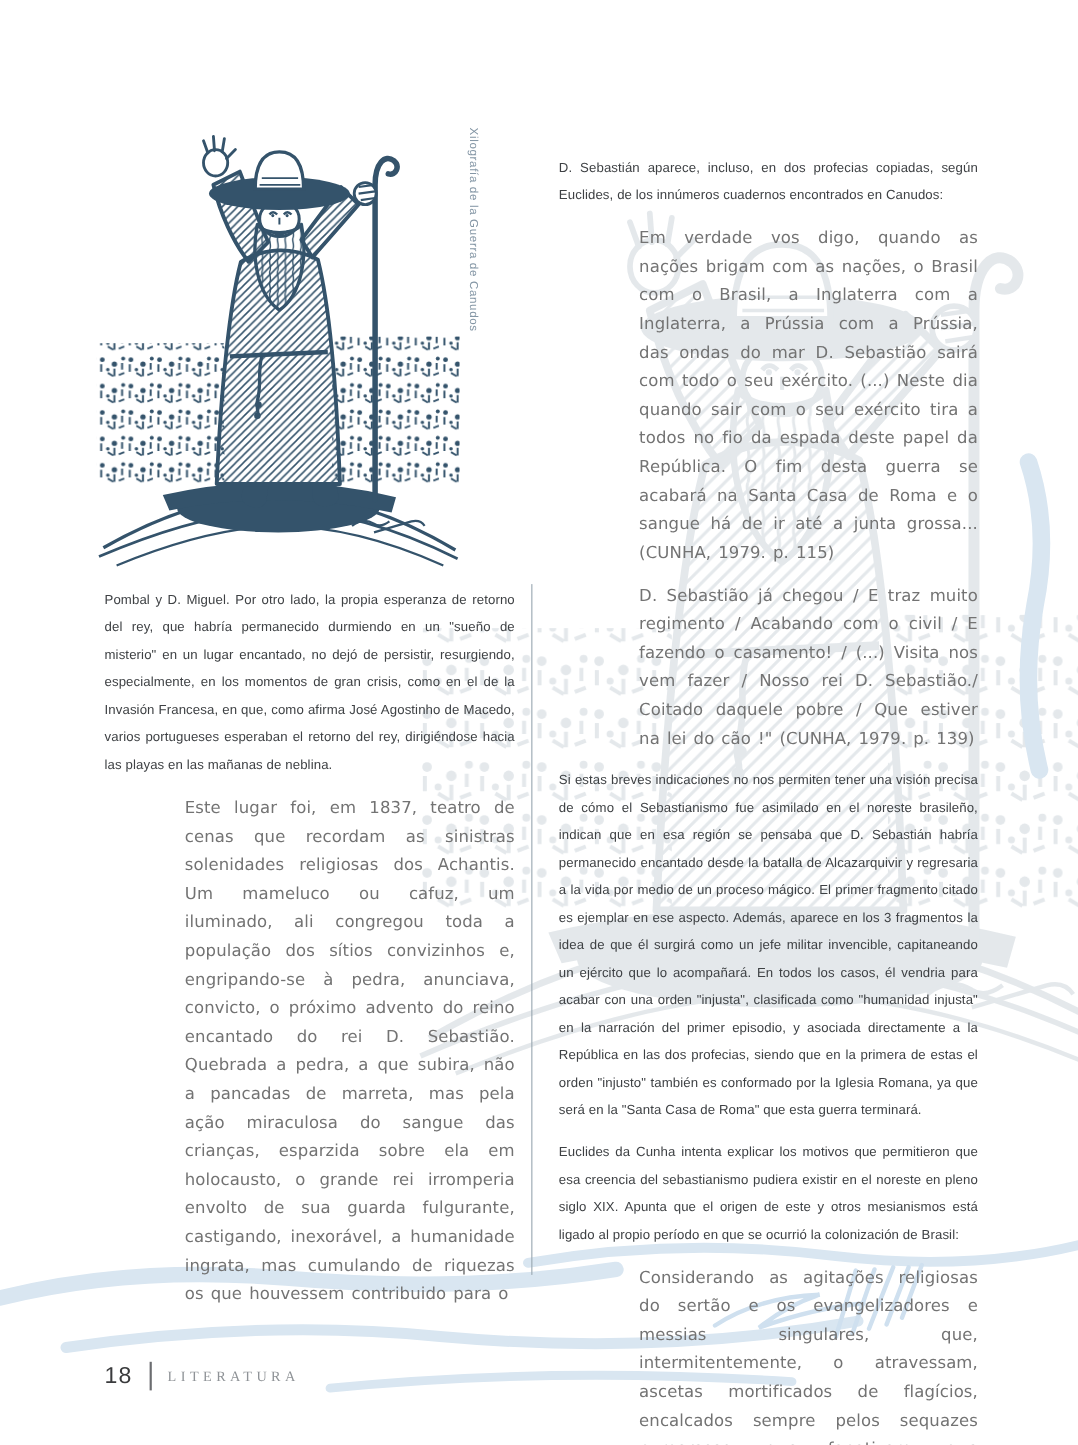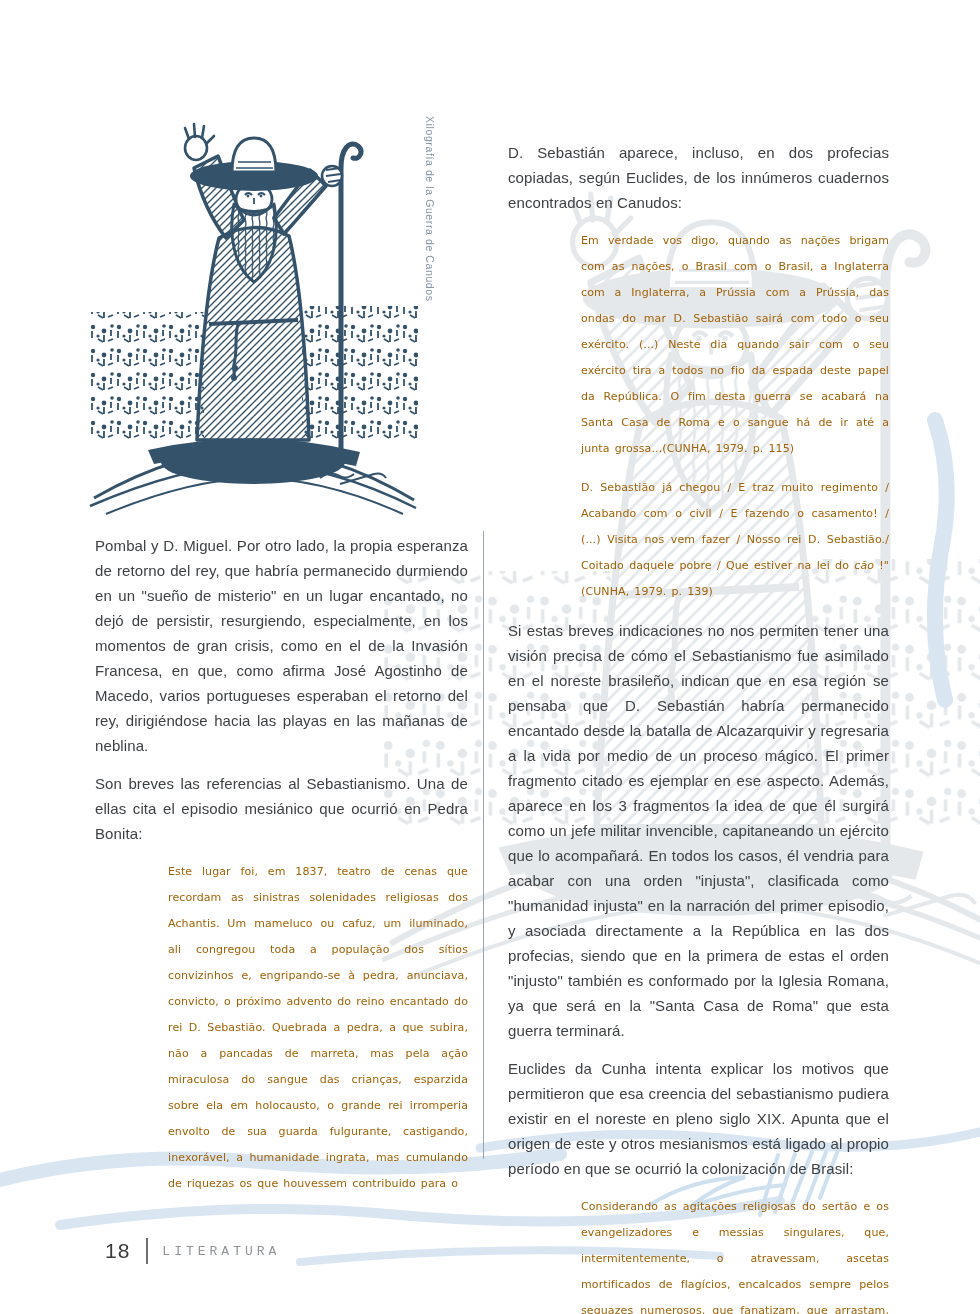--- a/index.html
+++ b/index.html
@@ -19,40 +19,40 @@
   .figure-caption{
     position:absolute;left:336px;top:10px;height:300px;
     writing-mode:vertical-rl;
     font-size:10.5px;letter-spacing:.6px;color:#8496a5;white-space:nowrap;
   }
   .col{position:absolute;text-align:justify;color:#3e4144;}
   .col-left{left:95px;top:533px;width:373px;}
   .col-right{left:508px;top:140px;width:381px;}
   .col p{margin:0 0 13px 0;}
   .col p.body{
-    font-size:15px;line-height:25px;letter-spacing:.1px;
+    font-size:12px;line-height:25px;letter-spacing:.1px;
   }
   .col p.quote{
     margin-left:73px;
     font-family:"DejaVu Sans",sans-serif;
-    font-size:11px;line-height:26px;color:#a16207;
+    font-size:15px;line-height:26px;color:#737373;
     letter-spacing:.1px;word-spacing:1.5px;
   }
-  .it{font-style:italic;}
+  .it{}
   .divider{
     position:absolute;left:483px;top:531px;width:1px;height:628px;
     background:#97a5b0;
   }
   
-  .footer{position:absolute;left:95px;top:1238px;display:flex;align-items:center;z-index:1;margin-left:10px;}
+  .footer{position:absolute;left:95px;top:1238px;display:flex;align-items:center;z-index:1;}
   .pagenum{font-size:21px;color:#3a3b3d;font-weight:500;letter-spacing:1px;}
   .footbar{display:inline-block;width:2px;height:26px;background:#6b6d70;margin:0 14px 0 16px;}
   .section{
     font-size:13px;color:#8f9397;letter-spacing:4px;font-weight:300;
-    font-family:Liberation Mono, monospace;
+    font-family:Liberation Serif, serif;
   }
 </style>
 </head>
 <body>
 
 <svg width="0" height="0" style="position:absolute" aria-hidden="true">
   <defs>
     <pattern id="crowdPat" width="26" height="24" patternUnits="userSpaceOnUse">
       <g fill="#34536b" stroke="#34536b">
         <circle cx="5" cy="5" r="2.2" stroke="none"></circle>
@@ -134,21 +134,20 @@
 
     <div class="figure-block">
       <svg viewBox="0 0 330 415">
           <use href="#woodcut"></use>
         </svg>
       <div class="figure-caption">Xilografía de la Guerra de Canudos</div>
     </div>
 
     <div class="col col-left">
         <p class="body"><span>Pombal y D. Miguel. Por otro lado, la propia esperanza de retorno del rey, que habría permanecido durmiendo en un "sueño de misterio" en un lugar encantado, no dejó de persistir, resurgiendo, especialmente, en los momentos de gran crisis, como en el de la Invasión Francesa, en que, como afirma José Agostinho de Macedo, varios portugueses esperaban el retorno del rey, dirigiéndose hacia las playas en las mañanas de neblina.</span></p>
-        <p class="body"><span>Son breves las referencias al Sebastianismo. Una de ellas cita el episodio mesiánico que ocurrió en Pedra Bonita:</span></p>
         <p class="quote"><span>Este lugar foi, em 1837, teatro de cenas que recordam as sinistras solenidades religiosas dos Achantis. Um mameluco ou cafuz, um iluminado, ali congregou toda a população dos sítios convizinhos e, engripando-se à pedra, anunciava, convicto, o próximo advento do reino encantado do rei D. Sebastião. Quebrada a pedra, a que subira, não a pancadas de marreta, mas pela ação miraculosa do sangue das crianças, esparzida sobre ela em holocausto, o grande rei irromperia envolto de sua guarda fulgurante, castigando, inexorável, a humanidade ingrata, mas cumulando de riquezas os que houvessem contribuido para o </span></p>
       </div>
     <div class="col col-right">
         <p class="body"><span>D. Sebastián aparece, incluso, en dos profecias copiadas, según Euclides, de los innúmeros cuadernos encontrados en Canudos:</span></p>
         <p class="quote"><span>Em verdade vos digo, quando as nações brigam com as nações, o Brasil com o Brasil, a Inglaterra com a Inglaterra, a Prússia com a Prússia, das ondas do mar D. Sebastião sairá com todo o seu exército. (...) Neste dia quando sair com o seu exército tira a todos no fio da espada deste papel da República. O fim desta guerra se acabará na Santa Casa de Roma e o sangue há de ir até a junta grossa...(CUNHA, 1979. p. 115)</span></p>
         <p class="quote"><span>D. Sebastião já chegou / E traz muito regimento / Acabando com o civil / E fazendo o casamento! / (...) Visita nos vem fazer / Nosso rei D. Sebastião./ Coitado daquele pobre / Que estiver na lei do </span><span class="it">cão</span><span> !" (CUNHA, 1979. p. 139)</span></p>
         <p class="body"><span>Si estas breves indicaciones no nos permiten tener una visión precisa de cómo el Sebastianismo fue asimilado en el noreste brasileño, indican que en esa región se pensaba que D. Sebastián habría permanecido encantado desde la batalla de Alcazarquivir y regresaria a la vida por medio de un proceso mágico. El primer fragmento citado es ejemplar en ese aspecto. Además, aparece en los 3 fragmentos la idea de que él surgirá como un jefe militar invencible, capitaneando un ejército que lo acompañará. En todos los casos, él vendria para acabar con una orden "injusta", clasificada como "humanidad injusta" en la narración del primer episodio, y asociada directamente a la República en las dos profecias, siendo que en la primera de estas el orden "injusto" también es conformado por la Iglesia Romana, ya que será en la "Santa Casa de Roma" que esta guerra terminará.</span></p>
         <p class="body"><span>Euclides da Cunha intenta explicar los motivos que permitieron que esa creencia del sebastianismo pudiera existir en el noreste en pleno siglo XIX. Apunta que el origen de este y otros mesianismos está ligado al propio período en que se ocurrió la colonización de Brasil:</span></p>
         <p class="quote"><span>Considerando as agitações religiosas do sertão e os evangelizadores e messias singulares, que, intermitentemente, o atravessam, ascetas mortificados de flagícios, encalcados sempre pelos sequazes numerosos, que fanatizam, que arrastam, que dominam, que endoudecem - espontaneamente recordamos a fase mais crítica da alma portuguesa, a partir do final do século XVI, quando, depois</span></p>
       </div>

